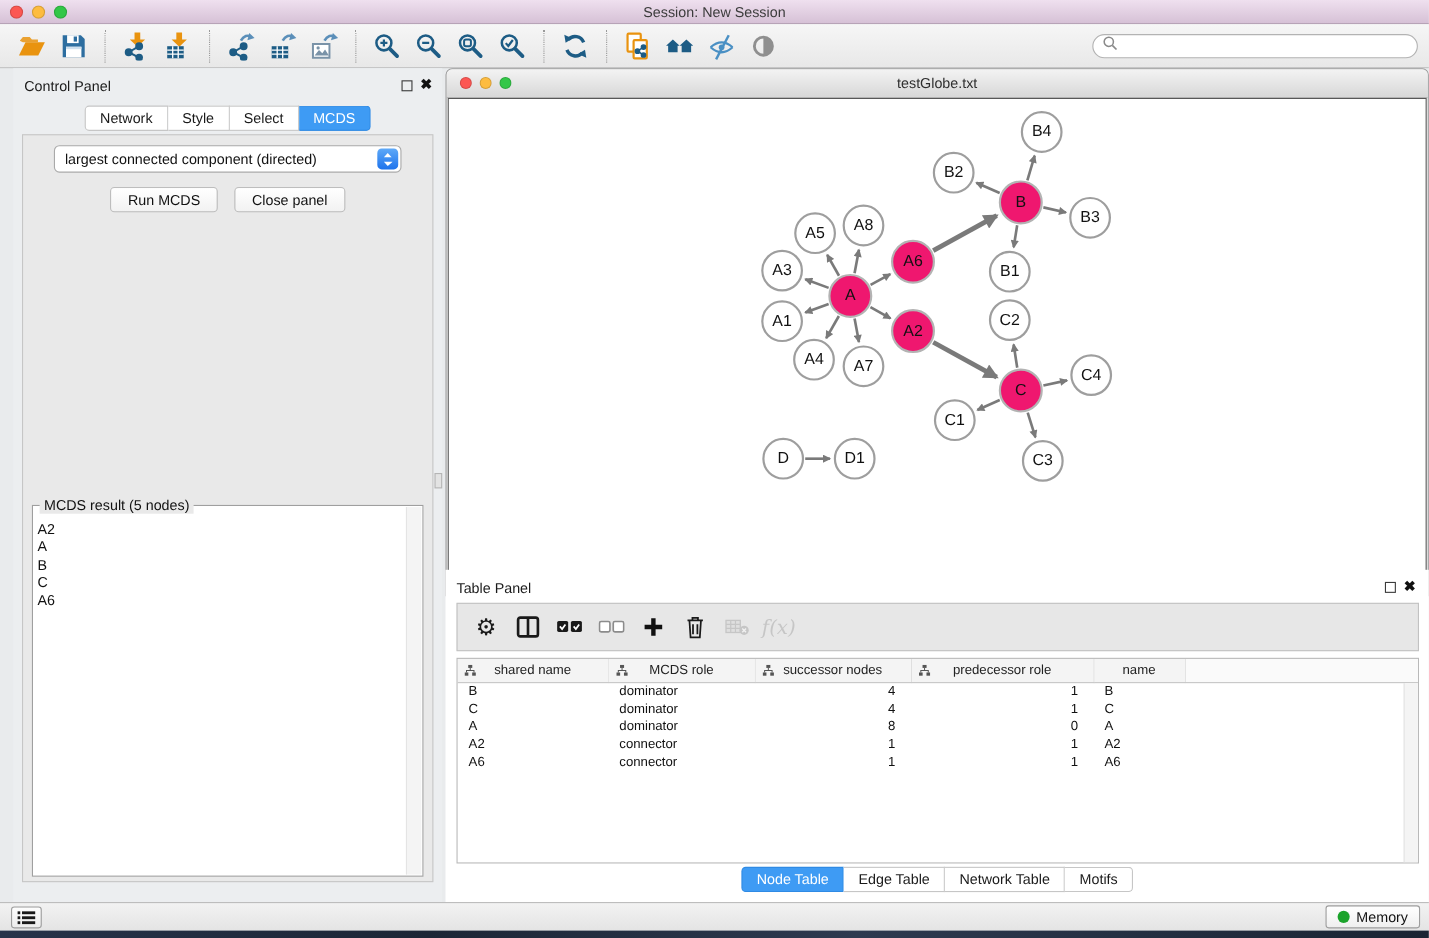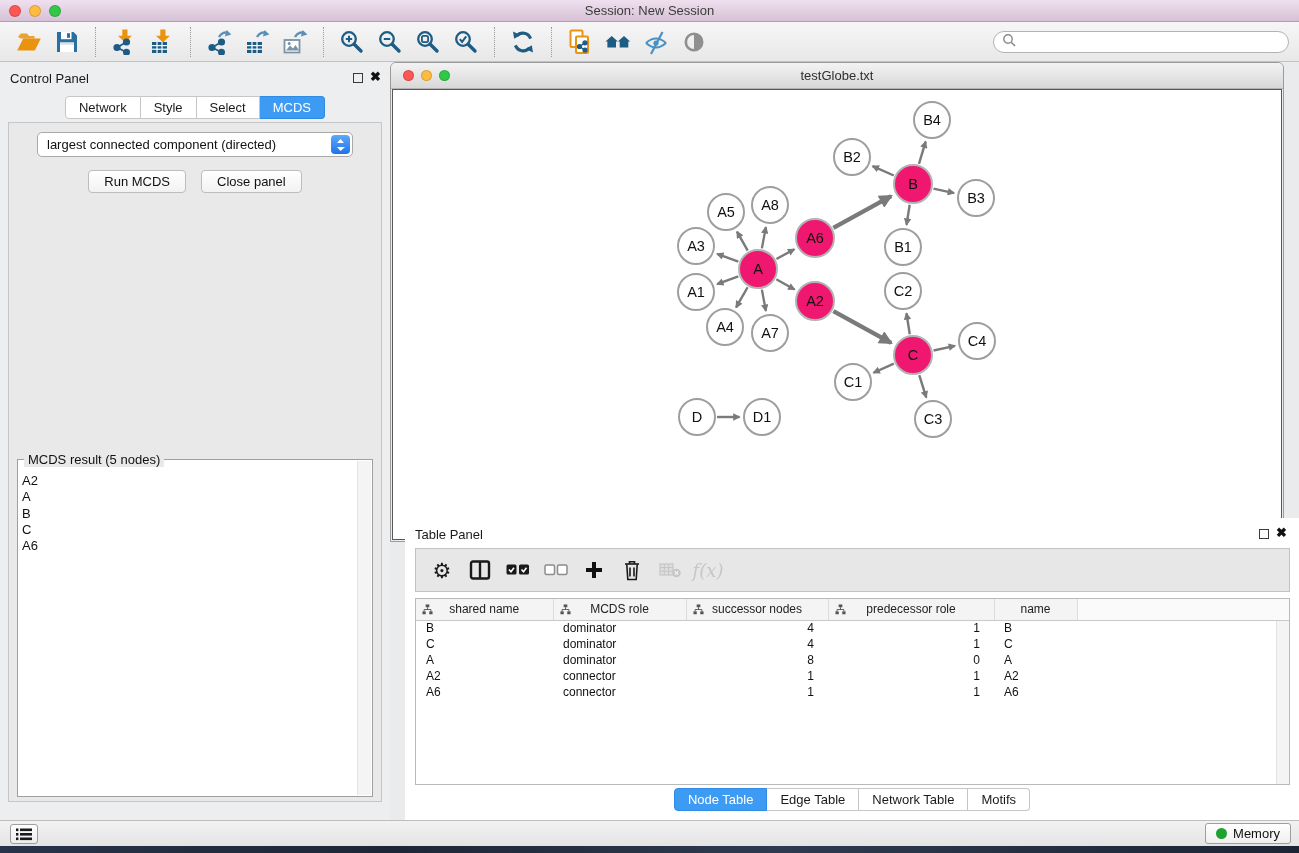--- a/index.html
+++ b/index.html
@@ -18,21 +18,21 @@
     background:linear-gradient(#f6f6f6,#e8e8e8); border-bottom:1px solid #c2c2c2;
     display:flex; align-items:center; padding:0 10px; }
   .tb-icons { display:flex; align-items:center; }
   .tb-btn { width:38px; height:32px; border:none; background:none; display:flex; align-items:center; justify-content:center; cursor:default; }
   .tb-sep { width:1px; height:30px; border-left:1px dotted #9a9a9a; margin:0 9px; }
   .search-wrap { margin-left:auto; width:296px; height:22px; border:1px solid #b3b3b3; border-radius:12px;
     background:#fff; display:flex; align-items:center; padding:0 8px; }
   .search-wrap input { border:none; outline:none; flex:1; font-size:12px; background:transparent; margin-left:5px; font-family:inherit; }
 
   
-  .control-panel { position:absolute; left:0; top:62px; width:390px; height:758px; background:#eceef0; }
+  .control-panel { position:absolute; left:12px; top:62px; width:390px; height:758px; background:#eceef0; }
   .panel-head { position:relative; height:32px; }
   .panel-head .ph-title { position:absolute; left:10px; top:9px; font-size:13px; color:#1a1a1a; }
   .panel-float { position:absolute; top:11px; width:10px; height:10px; border:1.4px solid #3a3a3a; }
   .panel-close { position:absolute; top:7px; font-size:13px; font-weight:bold; color:#111; line-height:16px; }
   .control-panel .panel-float { right:27px; } .control-panel .panel-close { right:9px; }
 
   .cp-tabs { position:absolute; top:34px; left:0; right:0; display:flex; justify-content:center; }
   .seg { font-size:13px; padding:3px 13px; background:#fff; border:1px solid #c6c6c6; border-left:none; color:#1a1a1a; cursor:default; }
   .seg:first-child { border-left:1px solid #c6c6c6; border-radius:4px 0 0 4px; }
   .seg:last-child { border-radius:0 4px 4px 0; }
@@ -49,21 +49,21 @@
 
   .result-box { position:absolute; left:8px; right:8px; top:336px; bottom:4px; border:1px solid #9f9f9f; background:#fff; }
   .result-legend { position:absolute; top:-8px; left:6px; background:#e9e9e9; padding:0 4px; font-size:13px; color:#111; }
   .result-items { padding:13px 0 0 4px; font-size:13px; line-height:16.3px; color:#111; }
   .result-scroll { position:absolute; top:1px; right:1px; bottom:1px; width:14px; background:#f4f4f4; border-left:1px solid #e4e4e4; }
 
   .divider-grip { position:absolute; left:395px; top:430px; width:7px; height:14px; background:#e3e3e3; border:1px solid #b5b5b5; }
   .h-grip { position:absolute; left:845px; top:514px; width:14px; height:4px; background:#d9d9d9; border:1px solid #bcbcbc; }
 
   
-  .network-window { position:absolute; left:390px; top:62px; width:894px; height:480px;
+  .network-window { position:absolute; left:405px; top:62px; width:894px; height:480px;
     background:#ececec; border:1px solid #9b9b9b; border-radius:6px 6px 0 0; }
   .nw-titlebar { position:relative; height:26px; background:linear-gradient(#f3f3f3,#d8d8d8);
     border-bottom:1px solid #b2b2b2; border-radius:5px 5px 0 0; }
   .nw-titlebar .tl { top:7px; width:11px; height:11px; }
   .nw-titlebar .tl.red{ left:12px; } .nw-titlebar .tl.yel{ left:30px; } .nw-titlebar .tl.grn{ left:48px; }
   .nw-title { line-height:25px; text-align:center; font-size:13px; color:#2e2e2e; }
   .nw-canvas { position:absolute; left:1px; right:1px; top:26px; bottom:1px; background:#fff; border:1px solid #585858; overflow:hidden; }
   .node { position:absolute; border-radius:50%; background:#fff; border:2.5px solid #9e9e9e;
     display:flex; align-items:center; justify-content:center; font-size:14.5px; color:#111; cursor:default; }
   .node.sel { background:#ef176f; border-color:#b3b3b3; }

